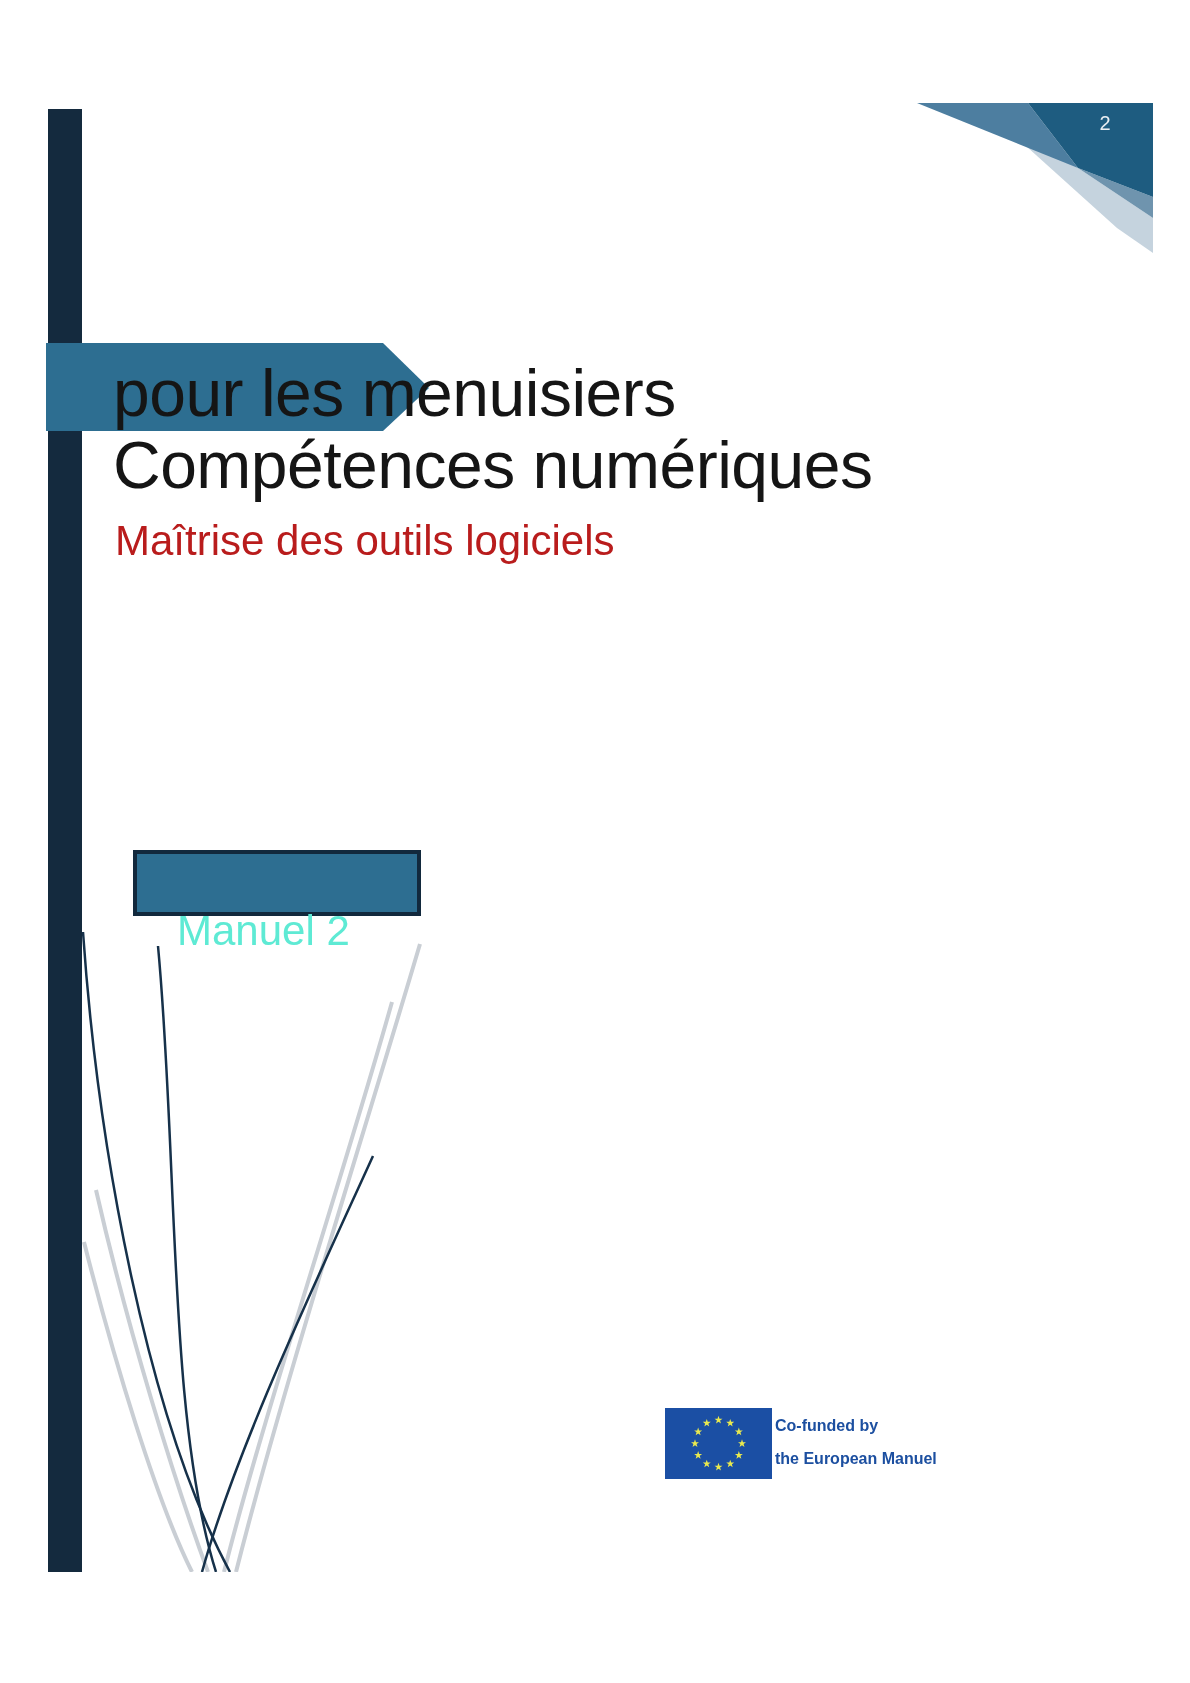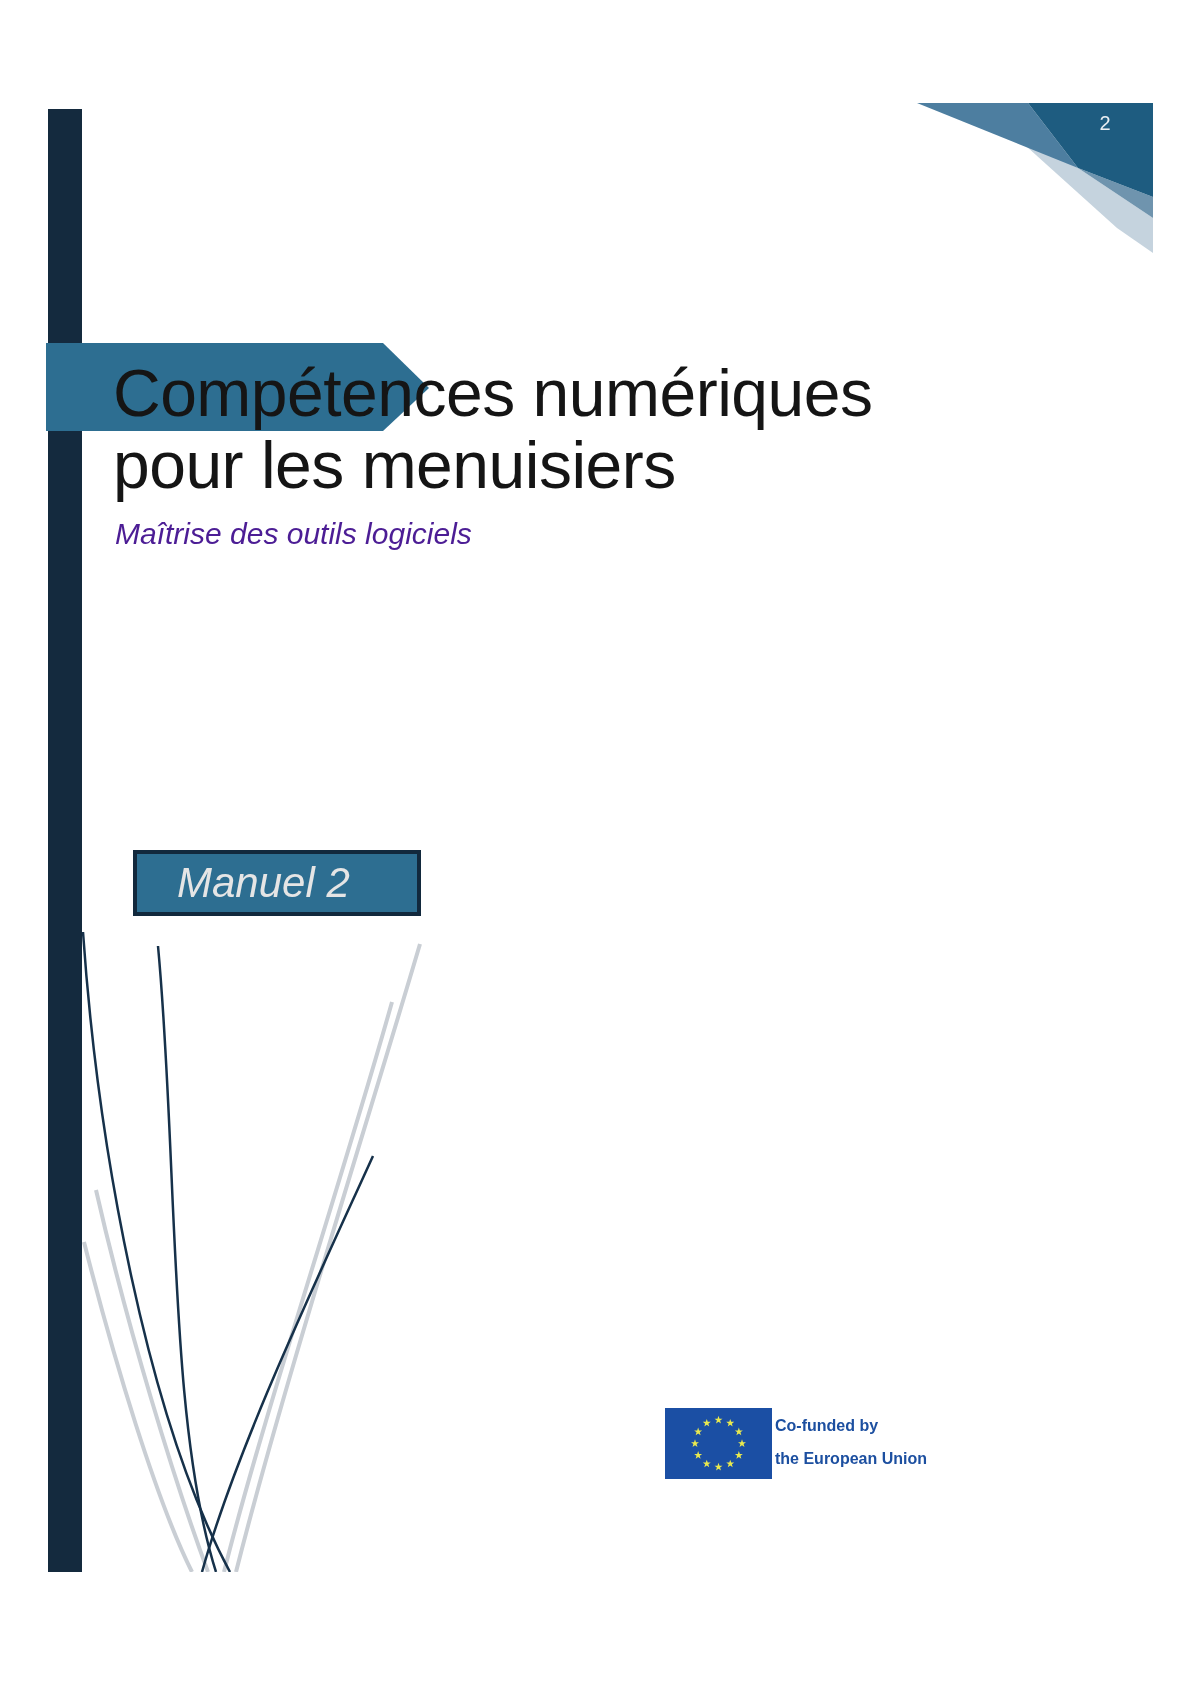--- a/index.html
+++ b/index.html
@@ -61,43 +61,42 @@
     line-height: 72px;
     color: #151515;
     letter-spacing: -0.5px;
     white-space: nowrap;
   }
 
   .page-subtitle {
     position: absolute;
     left: 115px;
     top: 517px;
-    font-size: 30px;
-    font-style: italic;
-    color: #4c1d95;
+    font-size: 42px;
+    color: #b91c1c;
     white-space: nowrap;
   }
 
   .manual-badge {
     position: absolute;
     left: 133px;
     top: 850px;
     width: 288px;
     height: 66px;
     background: #2d6e91;
     border: 4px solid #12293d;
   }
   .manual-badge .label {
     display: block;
     padding-left: 40px;
     line-height: 58px;
     font-size: 42px;
-    font-style: italic;
-    color: #e5e5e5;
-    white-space: nowrap;
+    color: #5eead4;
+    white-space: nowrap;
+    margin-top: 48px;
   }
 
   .swirls {
     position: absolute;
     left: 40px;
     top: 860px;
     width: 400px;
     height: 712px;
   }
 
@@ -141,22 +140,22 @@
 
   <div class="page-number">2</div>
 
   <div class="navy-bar"></div>
 
   <svg class="title-banner" viewBox="0 0 390 92">
     <polygon points="2,2 339,2 385,47 339,90 2,90" fill="#2d6e91"></polygon>
   </svg>
 
   <h1 class="page-title">
+    <div>pour les menuisiers</div>
     <div>Compétences numériques</div>
-    <div>pour les menuisiers</div>
   </h1>
 
   <div class="page-subtitle">Maîtrise des outils logiciels</div>
 
   <div class="manual-badge">
     <span class="label">Manuel 2</span>
   </div>
 
   <svg class="swirls" viewBox="0 0 400 712">
     <g fill="none" stroke="#c9ced4" stroke-width="4">
@@ -188,17 +187,17 @@
         <use href="#eu-star" x="58.5" y="61"></use>
         <use href="#eu-star" x="46.75" y="57.85"></use>
         <use href="#eu-star" x="38.15" y="49.25"></use>
         <use href="#eu-star" x="35" y="37.5"></use>
         <use href="#eu-star" x="38.15" y="25.75"></use>
         <use href="#eu-star" x="46.75" y="17.15"></use>
       </g>
     </svg>
     <div class="eu-text">
       <div>Co-funded by</div>
-      <div>the European Union</div>
+      <div>the European Manuel</div>
     </div>
   </div>
 
 </div>
 
 </body></html>

